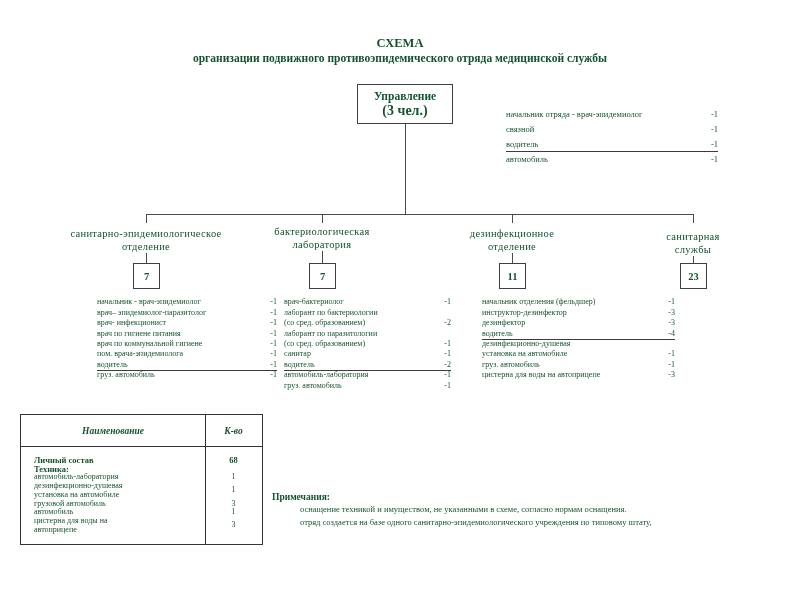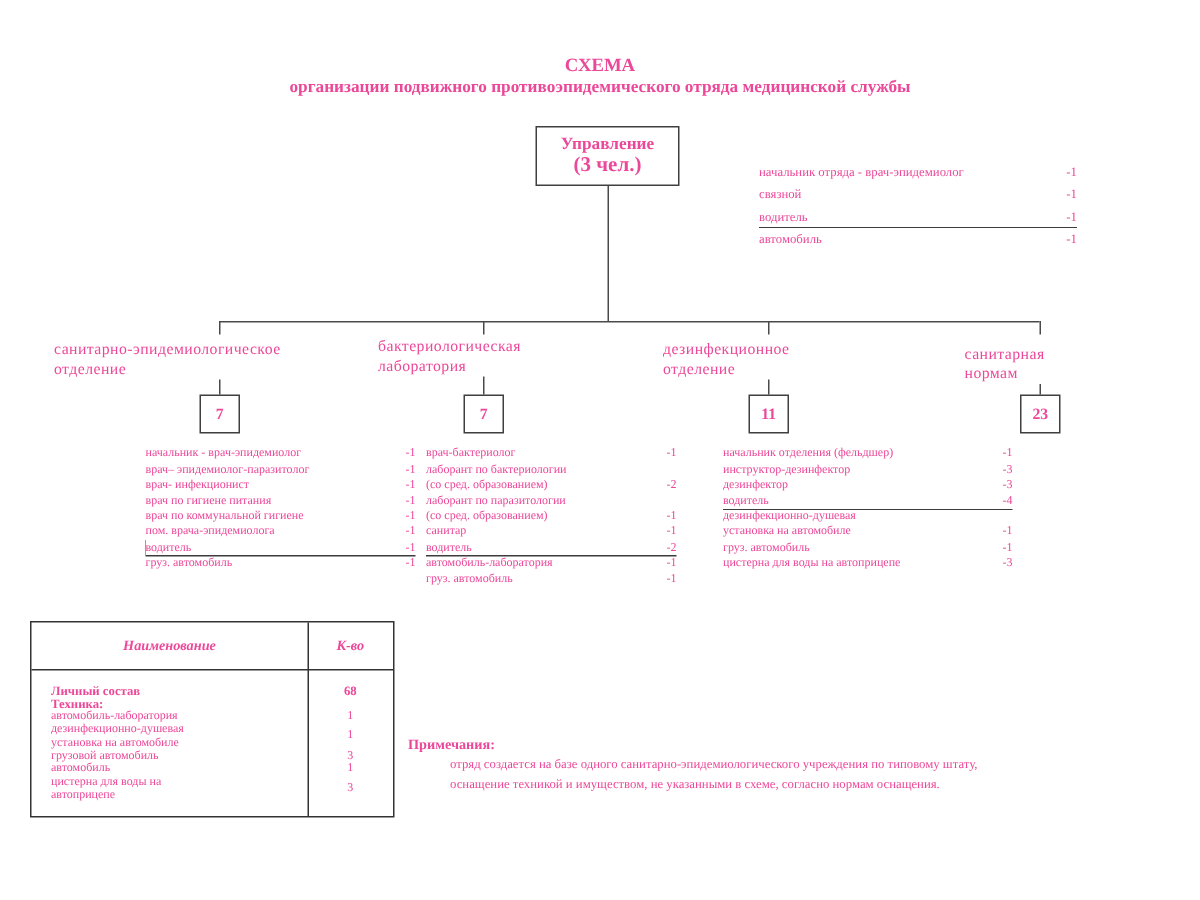--- a/index.html
+++ b/index.html
@@ -1,17 +1,17 @@
 <!DOCTYPE html>
 <html><head>
 <meta charset="utf-8">
 <style>
   html,body{margin:0;padding:0;background:#fff;}
   .slide{position:relative;width:800px;height:600px;background:#ffffff;overflow:hidden;
-         font-family:"Liberation Serif","DejaVu Serif",serif;color:#ec4899;}
+         font-family:"Liberation Serif","DejaVu Serif",serif;color:#14532d;}
   
   .title{position:absolute;top:36px;left:0;width:800px;text-align:center;font-weight:bold;}
   .title .t1{font-size:12.5px;line-height:15px;}
   .title .t2{font-size:11.5px;line-height:15px;}
   
   .mgmt-box{position:absolute;left:357px;top:84px;width:96px;height:40px;
             border:1.5px solid #3f3f3f;text-align:center;box-sizing:border-box;}
   .mgmt-box .b1{font-size:11.5px;font-weight:bold;line-height:15px;margin-top:4px;}
   .mgmt-box .b2{font-size:14px;font-weight:bold;line-height:14px;}
   
@@ -23,21 +23,21 @@
   .mgmt-list{left:470px;top:106px;width:212px;font-size:8.5px;margin-left:36px;}
   .mgmt-list .row{height:15px;line-height:14px;}
   .branch-list{top:297px;font-size:8px;}
   .branch-list .row{height:10.4px;line-height:10px;}
   .bl1{left:97px;width:180px;}
   .bl2{left:284px;width:167px;}
   .bl3{left:482px;width:193px;}
   
   .line{position:absolute;background:#4a4a4a;}
   
-  .branch-label{position:absolute;text-align:left;font-size:10.5px;line-height:12.5px;letter-spacing:0.3px;}
+  .branch-label{position:absolute;text-align:center;font-size:10.5px;line-height:12.5px;letter-spacing:0.3px;}
   .lab1{left:36px;top:228px;width:220px;}
   .lab2{left:252px;top:226px;width:140px;}
   .lab3{left:442px;top:228px;width:140px;}
   .lab4{left:643px;top:231px;width:100px;}
   
   .count-box{position:absolute;top:263px;width:27px;height:26px;border:1.5px solid #3f3f3f;
              box-sizing:border-box;display:flex;align-items:center;justify-content:center;
              font-weight:bold;font-size:10.5px;}
   .cb1{left:133px;} .cb2{left:309px;} .cb3{left:499px;} .cb4{left:680px;}
   
@@ -115,21 +115,21 @@
   <div class="branch-label lab2">
     <div>бактериологическая</div>
     <div>лаборатория</div>
   </div>
   <div class="branch-label lab3">
     <div>дезинфекционное</div>
     <div>отделение</div>
   </div>
   <div class="branch-label lab4">
     <div>санитарная</div>
-    <div>нормам</div>
+    <div>службы</div>
   </div>
 
   <div class="count-box cb1">
     <span>7</span>
   </div>
   <div class="count-box cb2">
     <span>7</span>
   </div>
   <div class="count-box cb3">
     <span>11</span>
@@ -313,17 +313,17 @@
         <div class="eq-row">
           <div class="lbl">цистерна для воды на
 автоприцепе</div>
           <div class="val">3</div>
         </div>
       </div>
   </div>
 
   <div class="notes">
     <div class="nh">Примечания:</div>
+    <div class="nl">оснащение техникой и имуществом, не указанными в схеме, согласно нормам оснащения.</div>
     <div class="nl">отряд создается на базе одного санитарно-эпидемиологического учреждения по типовому штату,</div>
-    <div class="nl">оснащение техникой и имуществом, не указанными в схеме, согласно нормам оснащения.</div>
   </div>
 
 </div>
 
 </body></html>

